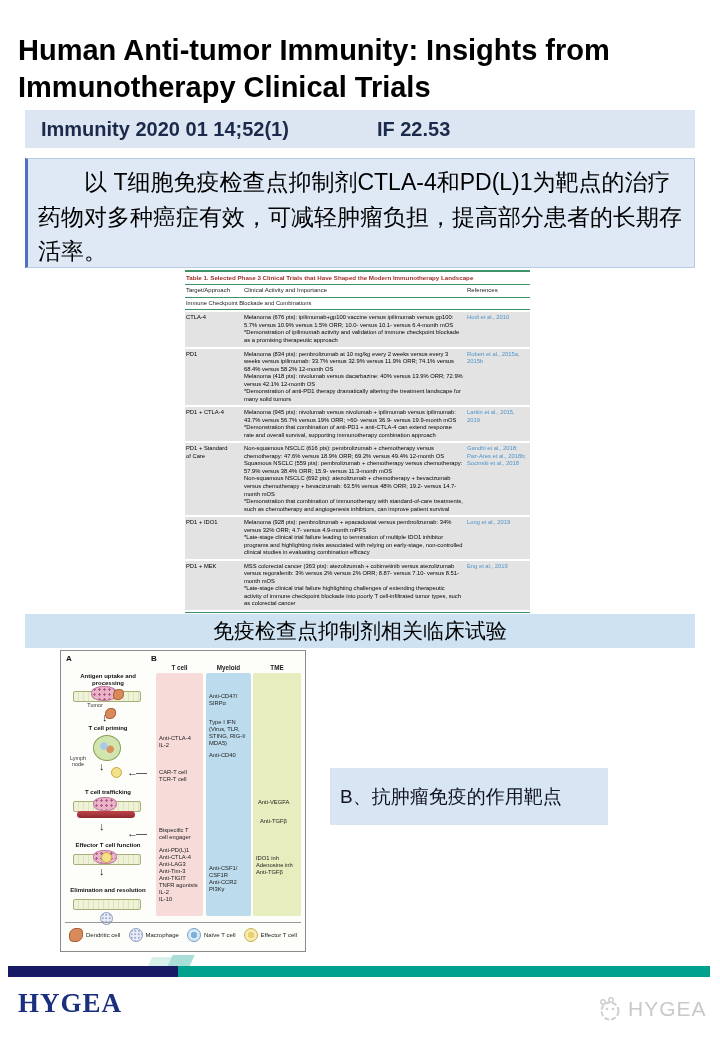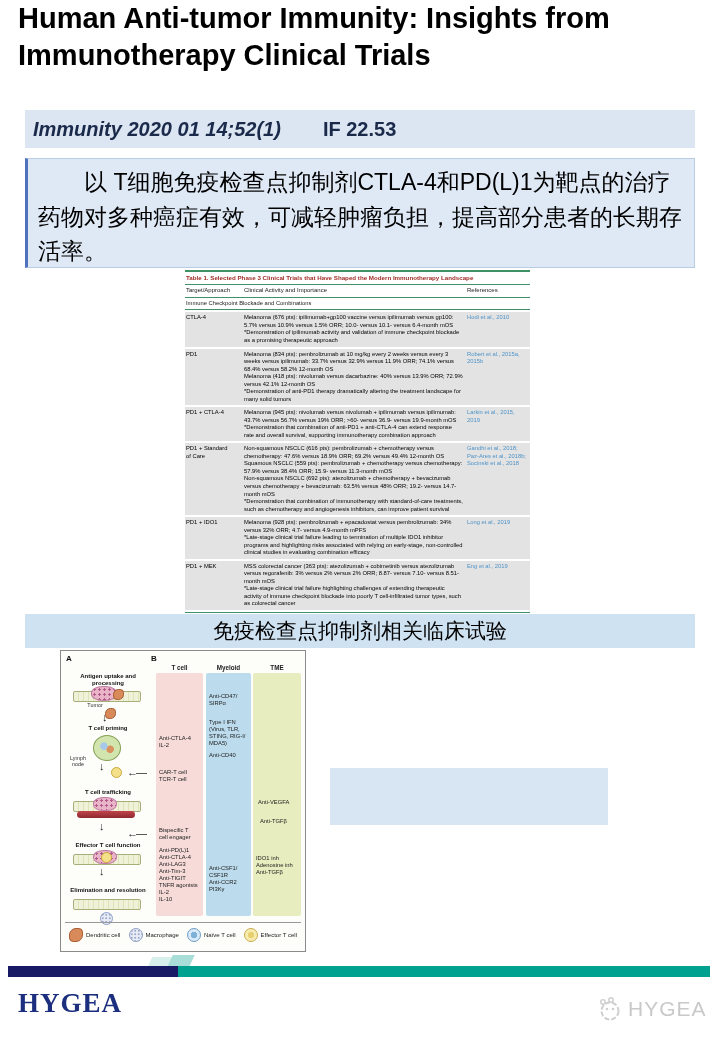--- a/index.html
+++ b/index.html
@@ -5,29 +5,29 @@
   html,body{margin:0;padding:0;}
   body{
     width:720px;height:1040px;position:relative;background:#ffffff;
     font-family:"Liberation Sans", sans-serif;color:#000;overflow:hidden;
   }
   .abs{position:absolute;}
   .pre{white-space:pre-line;}
 
   
   #slide-title{
-    left:18px;top:0;width:640px;
+    left:18px;top:32px;width:640px;
     font-size:29px;font-weight:bold;line-height:1.28;color:#000;
   }
   #journal-banner{
     left:25px;top:110px;width:670px;height:38px;background:#dce6f2;
     display:flex;align-items:center;font-size:20px;font-weight:600;color:#1b2a4a;
   }
-  #journal-banner .cit{margin-left:8px;font-style:italic;}
-  #journal-banner .if{margin-left:42px;}
+  #journal-banner .cit{margin-left:16px;}
+  #journal-banner .if{margin-left:88px;}
 
   
   #abstract-box{
     left:25px;top:158px;width:670px;height:110px;background:#dfe9f6;
     border:1px solid #b8cce4;border-left:3px solid #4f71be;box-sizing:border-box;
   }
   #abstract-box .txt{
     margin:6px 12px 0 10px;font-size:23px;line-height:1.5;color:#000;text-indent:2em;
   }
 
@@ -280,20 +280,21 @@
       <span>Naïve T cell</span>
     </div>
     <div class="leg-item">
       <span class="leg-ic leg-effector"></span>
       <span>Effector T cell</span>
     </div>
   </div>
 </div>
 
 <div class="abs" id="annotation-box">
+  <div>B、抗肿瘤免疫的作用靶点</div>
 </div>
 
 <div class="abs accent1"></div>
 <div class="abs accent2"></div>
 <div class="abs" id="bar-navy"></div>
 <div class="abs" id="bar-teal"></div>
 <div class="abs" id="brand-logo">HYGEA</div>
 <div class="abs" id="watermark">
   <svg width="24" height="26" viewBox="0 0 24 26">
     <circle cx="12" cy="15" r="8.5" fill="none" stroke="#cfcfcf" stroke-width="2" stroke-dasharray="5 2"></circle>

